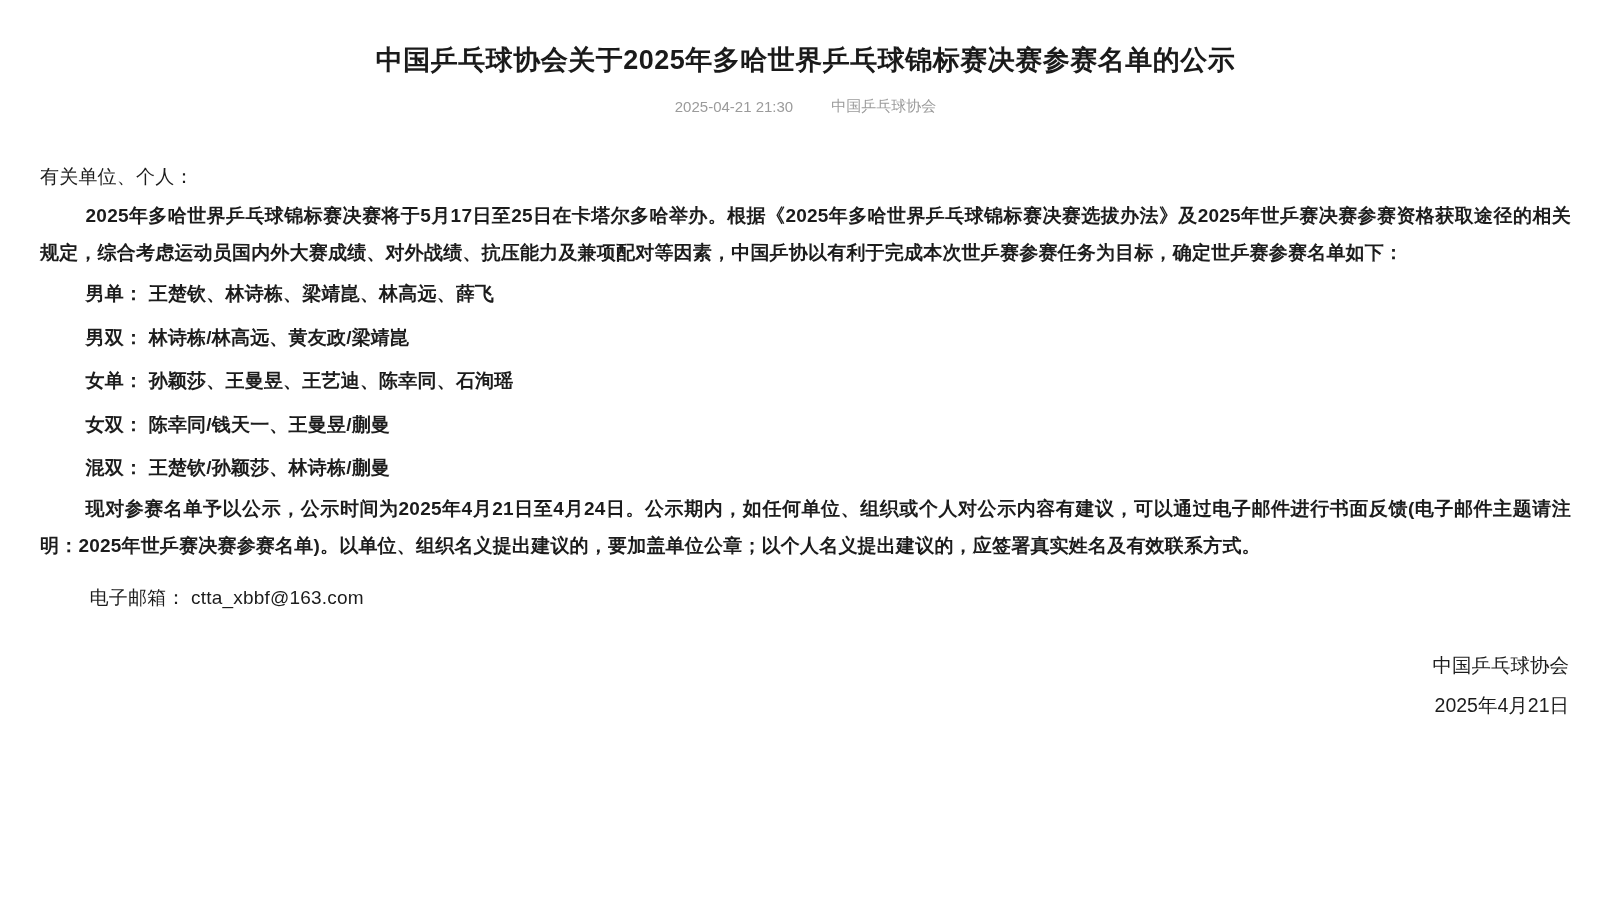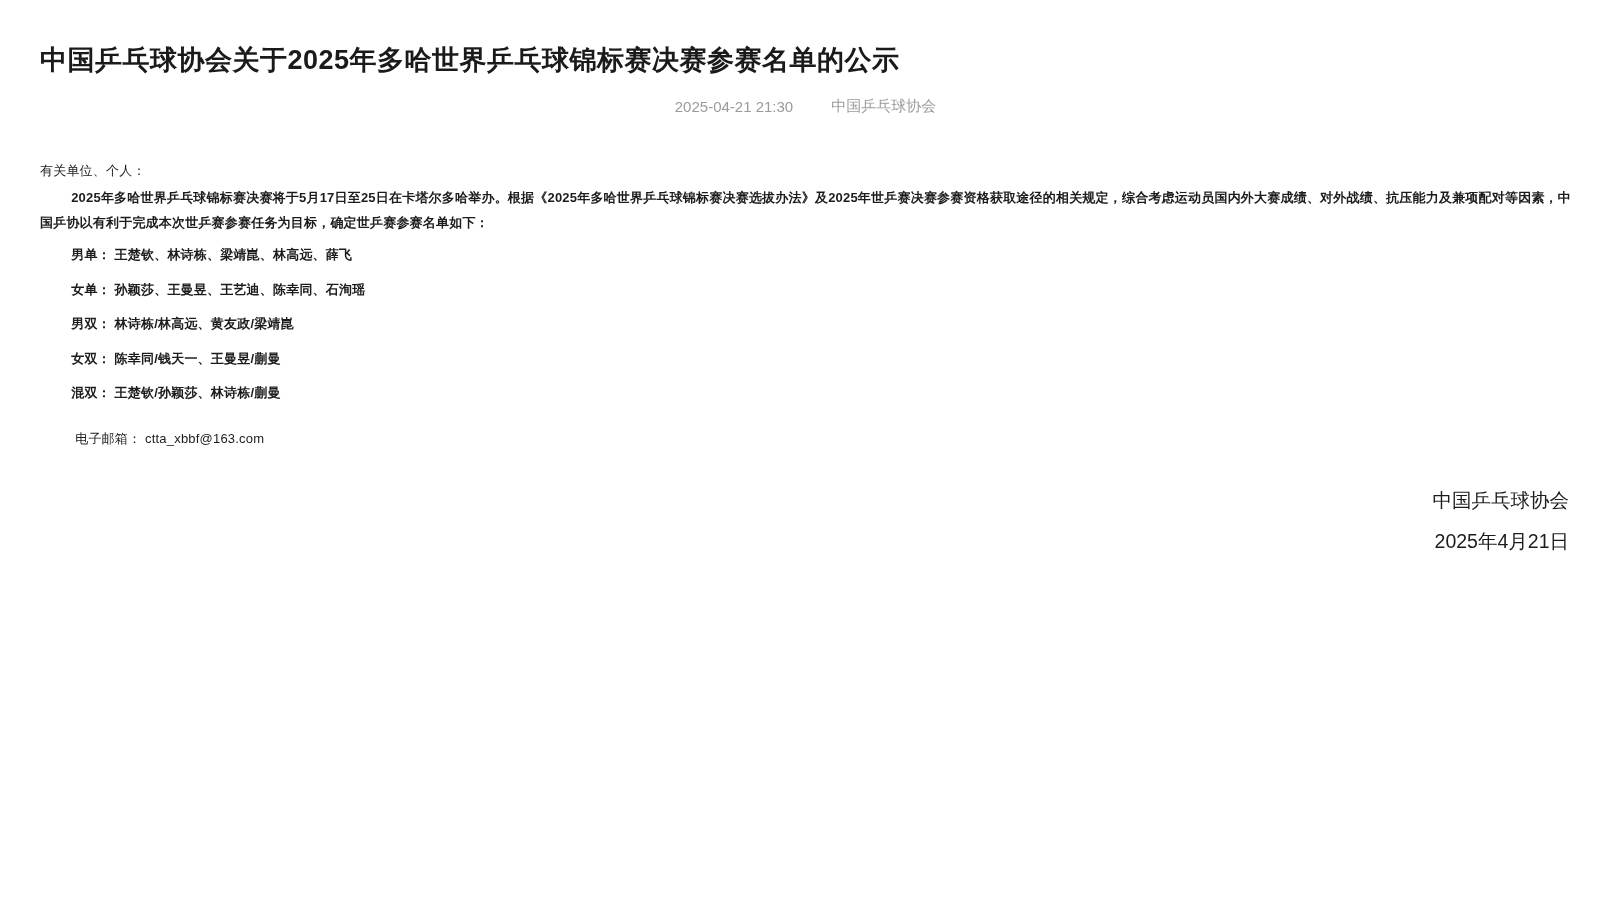--- a/index.html
+++ b/index.html
@@ -20,21 +20,21 @@
     min-height: 920px;
     box-sizing: border-box;
     padding: 34px 40px 0 40px;
     background: #ffffff;
     position: relative;
   }
 
   .article-title {
     font-size: 27px;
     font-weight: bold;
-    text-align: left;
+    text-align: center;
     color: #1a1a1a;
     letter-spacing: 0.5px;
     line-height: 1.5;
     margin: 6px 0 12px 0;
   }
 
   .meta-row {
     display: flex;
     justify-content: center;
     align-items: center;
@@ -42,21 +42,21 @@
     margin-top: 16px;
     font-size: 15px;
     color: #9b9b9b;
   }
 
   .meta-date { white-space: nowrap; }
   .meta-source { white-space: nowrap; }
 
   .body-content {
     margin-top: 42px;
-    font-size: 13px;
+    font-size: 19px;
     line-height: 1.95;
     color: #1c1c1c;
     letter-spacing: 0.2px;
   }
 
   .para {
     margin: 0 0 2px 0;
     text-align: justify;
     text-justify: inter-ideograph;
   }
@@ -109,39 +109,40 @@
     <p class="para">有关单位、个人：</p>
 
     <p class="para indent">2025年多哈世界乒乓球锦标赛决赛将于5月17日至25日在卡塔尔多哈举办。根据《2025年多哈世界乒乓球锦标赛决赛选拔办法》及2025年世乒赛决赛参赛资格获取途径的相关规定，综合考虑运动员国内外大赛成绩、对外战绩、抗压能力及兼项配对等因素，中国乒协以有利于完成本次世乒赛参赛任务为目标，确定世乒赛参赛名单如下：</p>
 
     <p class="list-line">
       <span>男单：</span>
       <span>王楚钦、林诗栋、梁靖崑、林高远、薛飞</span>
     </p>
 
     <p class="list-line">
-      <span>女单：</span>
-      <span>孙颖莎、王曼昱、王艺迪、陈幸同、石洵瑶</span>
+      <span>男双：</span>
+      <span>林诗栋/林高远、黄友政/梁靖崑</span>
     </p>
 
     <p class="list-line">
-      <span>男双：</span>
-      <span>林诗栋/林高远、黄友政/梁靖崑</span>
+      <span>女单：</span>
+      <span>孙颖莎、王曼昱、王艺迪、陈幸同、石洵瑶</span>
     </p>
 
     <p class="list-line">
       <span>女双：</span>
       <span>陈幸同/钱天一、王曼昱/蒯曼</span>
     </p>
 
     <p class="list-line">
       <span>混双：</span>
       <span>王楚钦/孙颖莎、林诗栋/蒯曼</span>
     </p>
 
+    <p class="para indent">现对参赛名单予以公示，公示时间为2025年4月21日至4月24日。公示期内，如任何单位、组织或个人对公示内容有建议，可以通过电子邮件进行书面反馈(电子邮件主题请注明：2025年世乒赛决赛参赛名单)。以单位、组织名义提出建议的，要加盖单位公章；以个人名义提出建议的，应签署真实姓名及有效联系方式。</p>
 
     <p class="email-line">
       <span>电子邮箱：</span>
       <span>ctta_xbbf@163.com</span>
     </p>
 
   </div>
 
   <div class="signature">
     <span class="sig-line">中国乒乓球协会</span>

